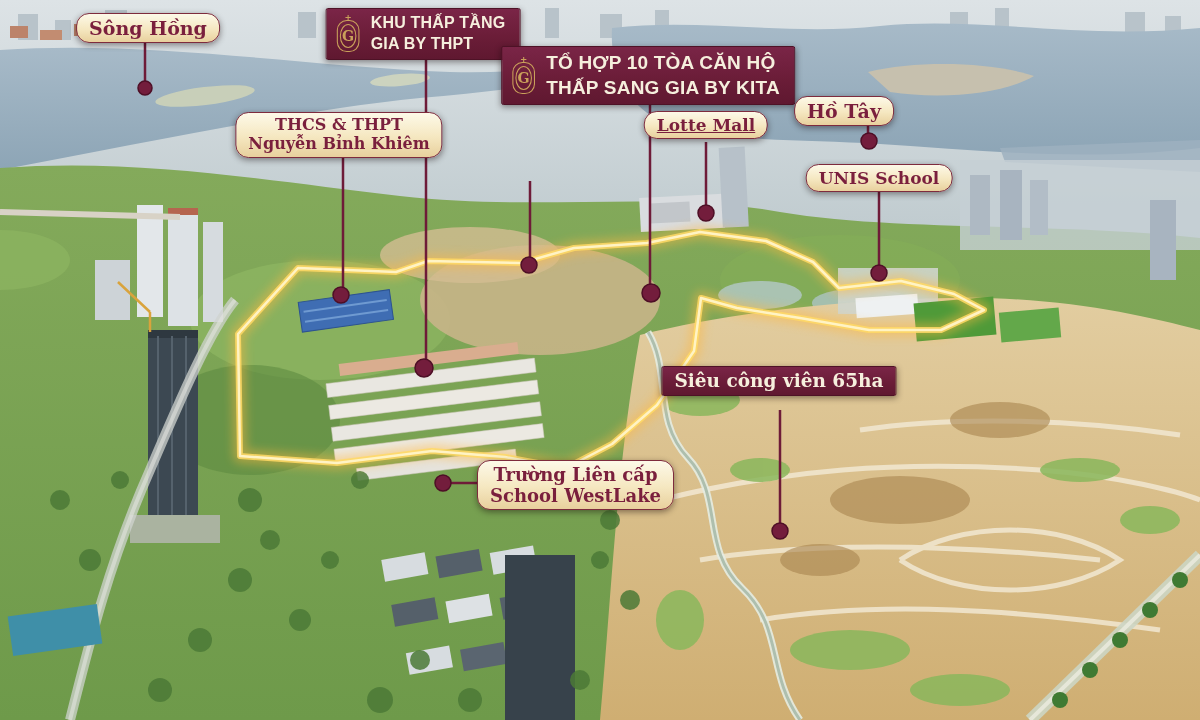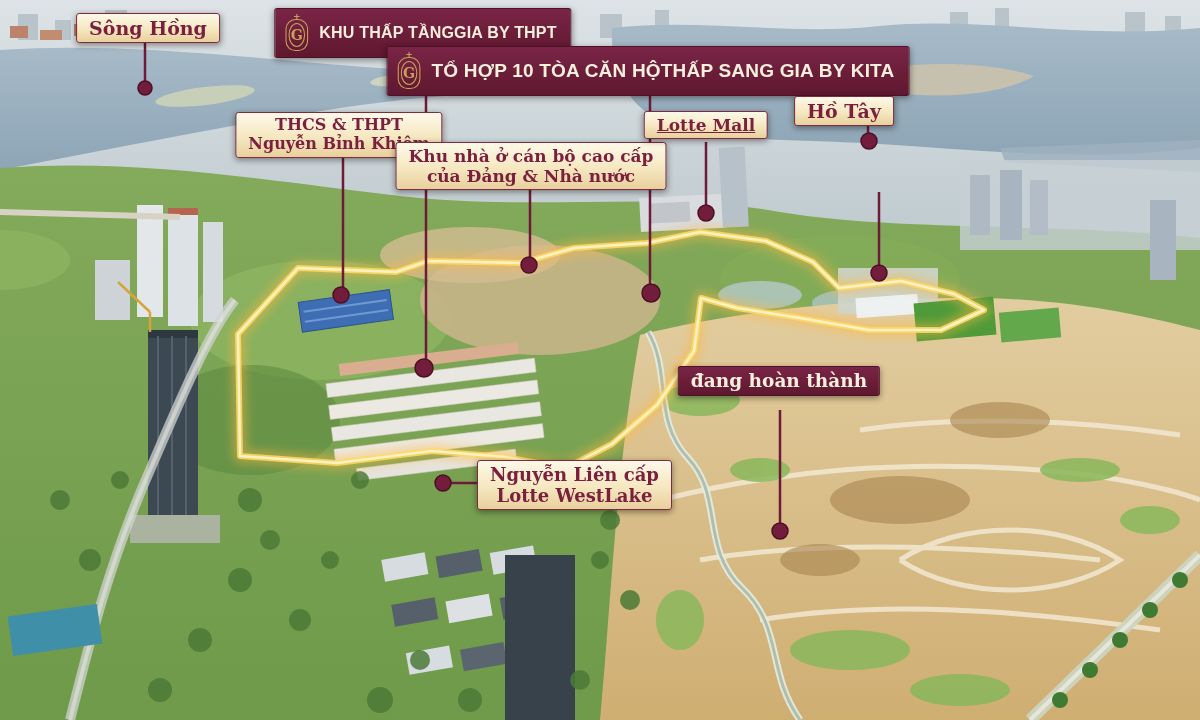--- a/index.html
+++ b/index.html
@@ -6,34 +6,34 @@
   #stage{
     position:relative;width:1200px;height:720px;overflow:hidden;
     font-family:"DejaVu Serif","Liberation Serif",serif;
   }
   svg.bg,svg.overlay{position:absolute;left:0;top:0;width:1200px;height:720px;}
   svg.overlay{pointer-events:none;}
   .callout{
     position:absolute;z-index:5;text-align:center;white-space:nowrap;
     color:#7a1f3d;font-weight:bold;line-height:1.18;
     background:linear-gradient(180deg,#fdf9e8 0%,#f5e7c0 55%,#e8d09d 100%);
-    border:1.5px solid #7e2b3d;border-radius:3px;
+    border:1.5px solid #7e2b3d;border-radius:13px;
     padding:3px 12px;box-shadow:0 2px 6px rgba(20,8,8,.45);
   }
   .callout.center{transform:translateX(-50%);}
   .callout.dark{
     background:linear-gradient(180deg,#7a2547 0%,#6b1d38 55%,#5f1830 100%);
     color:#f6efdd;border:1px solid #4e1226;border-radius:2px;
   }
   .callout.kita{
     display:flex;align-items:center;gap:9px;padding:4px 14px 4px 8px;
     font-family:"Liberation Sans","DejaVu Sans",sans-serif;
     font-weight:bold;letter-spacing:.2px;
   }
-  .kita .lines{display:flex;flex-direction:row;align-items:center;line-height:1.3;}
+  .kita .lines{display:flex;flex-direction:column;align-items:flex-start;line-height:1.3;}
   .fs19{font-size:19px;} .fs18{font-size:18px;} .fs17{font-size:17px;}
   .fs16{font-size:16px;} .fs155{font-size:19px;}
   .serifdark{font-family:"DejaVu Serif","Liberation Serif",serif;font-size:18.5px;color:#f3e3c0;}
   .emblem{width:27px;height:40px;flex:0 0 auto;}
 </style>
 </head>
 <body>
 
 <div id="stage">
 
@@ -310,30 +310,27 @@
     </span>
   </div>
 
   <div class="callout center fs19" style="left:844px;top:81px;margin-top:15px;">Hồ Tây</div>
 
   <div class="callout center fs16" style="left:339px;top:112px;">
     <div>THCS &amp; THPT</div>
     <div>Nguyễn Bỉnh Khiêm</div>
   </div>
 
-  <div class="callout center fs17" style="left:531px;top:142px;">
-    <div>Khu nhà ở cán bộ cao cấp</div>
-    <div>của Đảng &amp; Nhà nước</div>
-  </div>
 
   <div class="callout center fs17" style="left:706px;top:111px;text-decoration:underline;">Lotte Mall</div>
 
+  <div class="callout center fs17" style="left:879px;top:164px;">UNIS School</div>
 
   <div class="callout dark center serifdark" style="left:779px;top:366px;font-weight:bold;">
-    <div>đang hoàn thành</div>
+    <div>Siêu công viên 65ha</div>
   </div>
 
   <div class="callout fs18" style="left:477px;top:460px;">
-    <div>Nguyễn Liên cấp</div>
-    <div>Lotte WestLake</div>
+    <div>Trường Liên cấp</div>
+    <div>School WestLake</div>
   </div>
 
 </div>
 
 </body></html>

